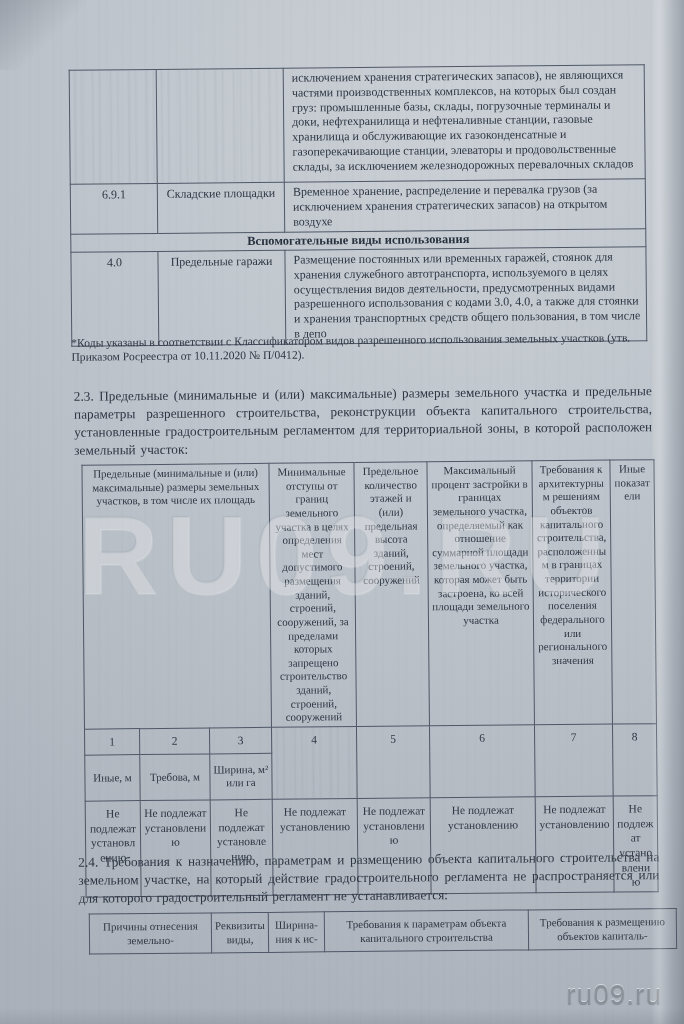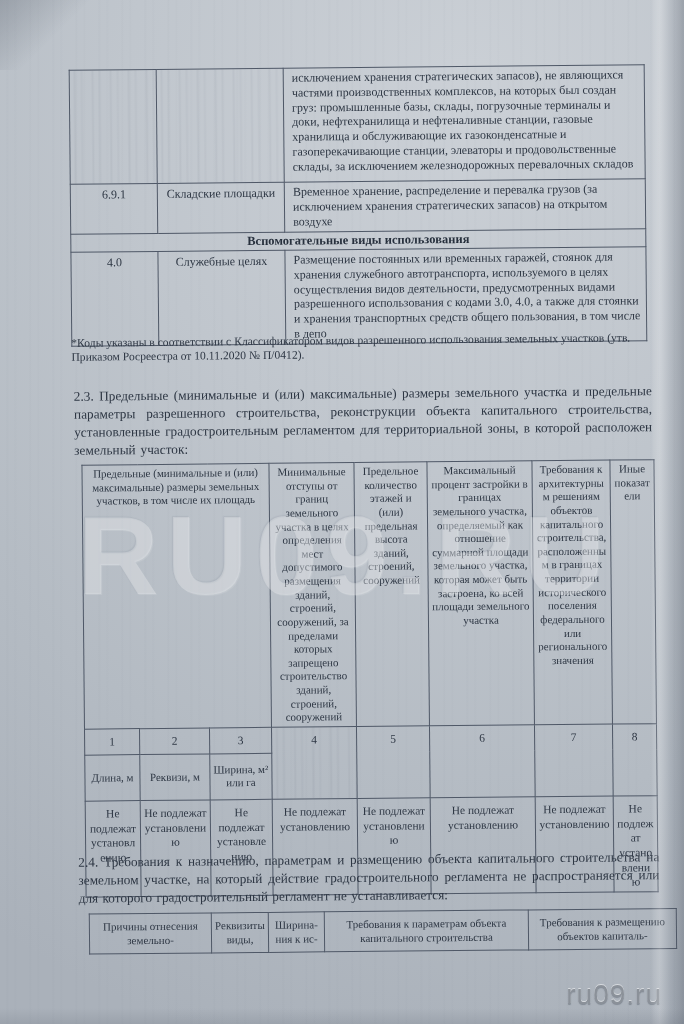--- a/index.html
+++ b/index.html
@@ -109,21 +109,21 @@
       <tr class="rowB">
         <td class="c-code">6.9.1</td>
         <td class="c-name">Складские площадки</td>
         <td class="c-desc">Временное хранение, распределение и перевалка грузов (за исключением хранения стратегических запасов) на открытом воздухе</td>
       </tr>
       <tr class="rowC">
         <td colspan="3">Вспомогательные виды использования</td>
       </tr>
       <tr class="rowD">
         <td class="c-code">4.0</td>
-        <td class="c-name">Служебные целях</td>
+        <td class="c-name">Предельные гаражи</td>
         <td class="c-desc">Размещение постоянных или временных гаражей, стоянок для хранения служебного автотранспорта, используемого в целях осуществления видов деятельности, предусмотренных видами разрешенного использования с кодами 3.0, 4.0, а также для стоянки и хранения транспортных средств общего пользования, в том числе в депо</td>
       </tr>
     </tbody>
       </table>
 
     <p id="footnote" class="abs-text">*Коды указаны в соответствии с Классификатором видов разрешенного использования земельных участков (утв. Приказом Росреестра от 10.11.2020 № П/0412).</p>
 
     <p id="para23" class="abs-text">2.3. Предельные (минимальные и (или) максимальные) размеры земельного участка и предельные параметры разрешенного строительства, реконструкции объекта капитального строительства, установленные градостроительным регламентом для территориальной зоны, в которой расположен земельный участок:</p>
 
     <table id="table2">
@@ -150,22 +150,22 @@
         <td>1</td>
         <td>2</td>
         <td>3</td>
         <td rowspan="2" class="numspan cell-streaks">4</td>
         <td rowspan="2" class="numspan">5</td>
         <td rowspan="2" class="numspan">6</td>
         <td rowspan="2" class="numspan">7</td>
         <td rowspan="2" class="numspan">8</td>
       </tr>
       <tr class="dims">
-        <td>Длина, м</td>
-        <td>Реквизи, м</td>
+        <td>Иные, м</td>
+        <td>Требова, м</td>
         <td>Ширина, м² или га</td>
       </tr>
       <tr class="vals">
         <td>Не подлежат установлению</td>
         <td>Не подлежат установлению</td>
         <td>Не подлежат установлению</td>
         <td>Не подлежат установлению</td>
         <td>Не подлежат установлению</td>
         <td>Не подлежат установлению</td>
         <td>Не подлежат установлению</td>

